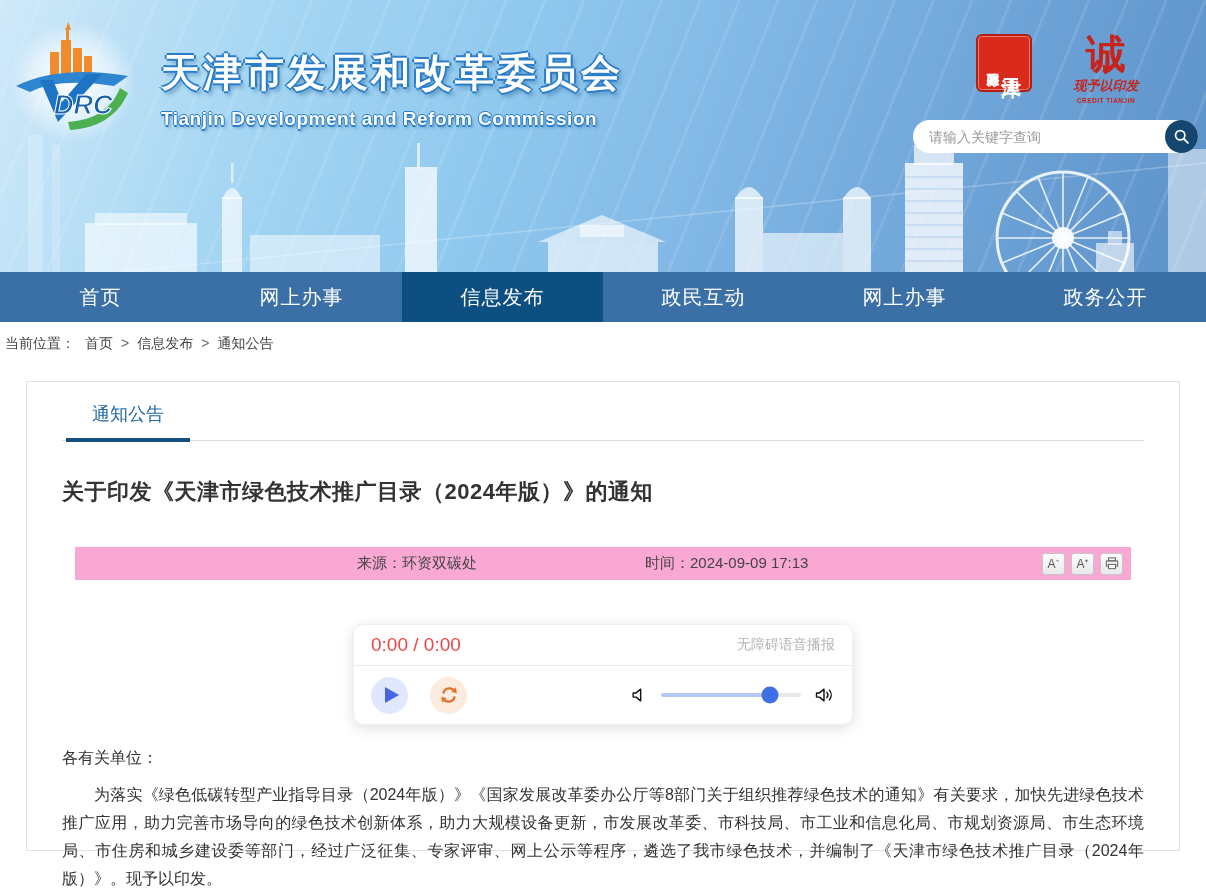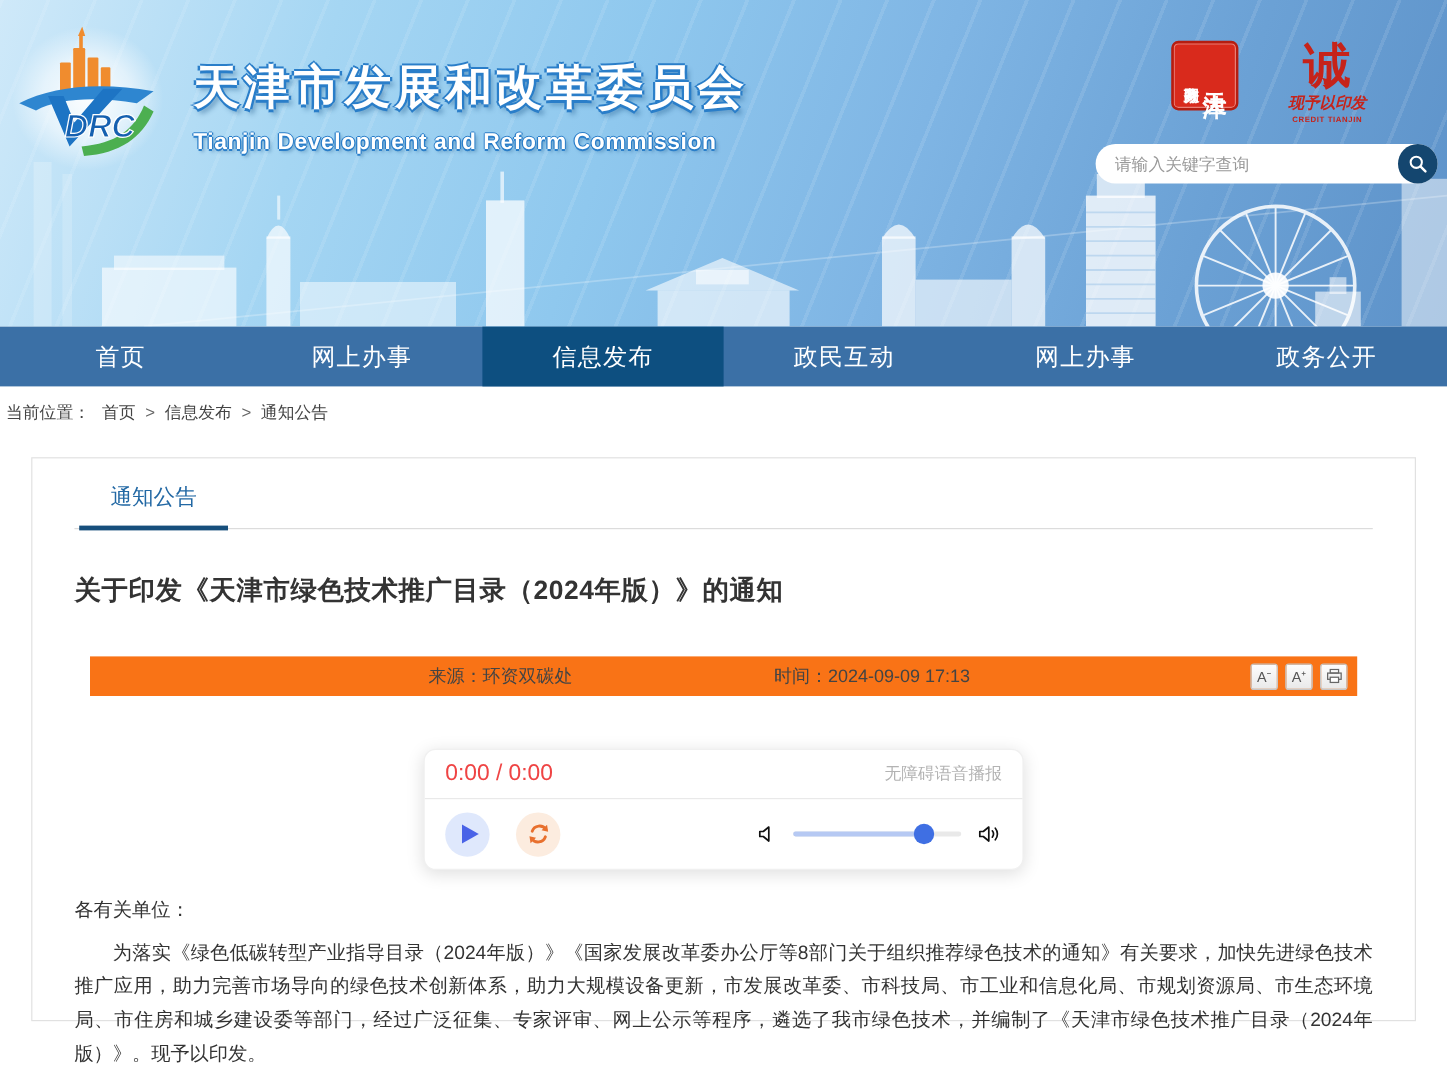--- a/index.html
+++ b/index.html
@@ -45,21 +45,21 @@
   .crumbs { padding:13px 0 12px 5px; font-size:14px; color:#444; }
   .crumbs a { color:#444; text-decoration:none; margin:0 6px; }
   .crumbs .sep { color:#666; margin:0 2px; }
   .crumbs .loc { margin-right:4px; }
 
   
   .card { margin:16px 26px 0; border:1px solid #e1e1e1; height:470px; padding:0 35px; background:#fff; }
   .tab-row { margin-top:20px; border-bottom:1px solid #dcdcdc; }
   .tab { display:inline-block; margin-left:4px; padding:0 26px 12px; color:#2268a4; font-size:18px; border-bottom:4px solid #174f7c; margin-bottom:-2px; }
   .art-title { margin-top:36px; text-align:left; font-size:22px; font-weight:600; color:#333; letter-spacing:.5px; }
-  .meta { display:flex; align-items:center; margin:40px 13px 0; height:33px; background:#f97316; font-size:15px; color:#444; }
+  .meta { display:flex; align-items:center; margin:40px 13px 0; height:33px; background:#f9a8d4; font-size:15px; color:#444; }
   .m-src { margin-left:282px; }
   .m-time { margin-left:168px; }
   .tools { margin-left:auto; margin-right:8px; display:flex; gap:6px; }
   .tool-btn { width:23px; height:22px; border:1px solid #c6c6c6; border-radius:3px; background:linear-gradient(#fdfdfd,#e9e9e9); color:#555; font-size:12px; display:flex; align-items:center; justify-content:center; cursor:pointer; padding:0; }
 
   
   .player { width:500px; height:101px; margin:44px auto 0; background:#fff; border:1px solid #f0f0f0; border-radius:10px; box-shadow:0 3px 14px rgba(0,0,0,.13); }
   .p-top { height:41px; display:flex; align-items:center; justify-content:space-between; padding:0 17px; border-bottom:1px solid #e9e9e9; }
   .p-time { font-size:19px; color:#ef4444; }
   .p-cap { font-size:14px; color:#b3b3b3; }

